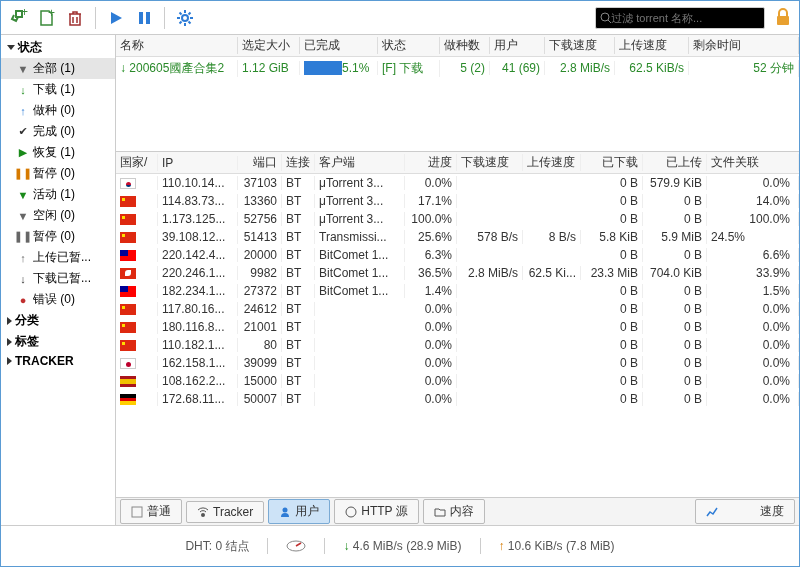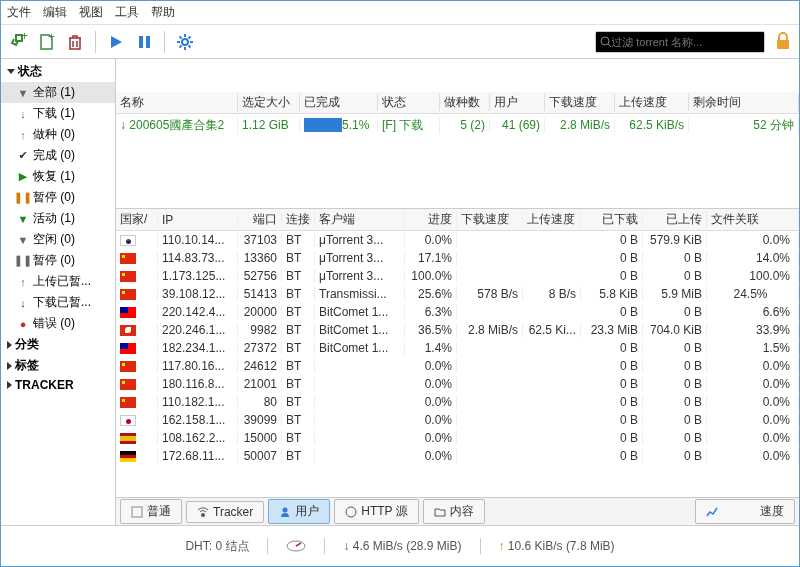--- a/index.html
+++ b/index.html
@@ -17,21 +17,21 @@
 .searchbox { margin-left: auto; display: flex; align-items: center; border: 1px solid #ccc; border-radius: 2px; width: 170px; height: 22px; padding: 0 4px; background:#000000; }
 .searchbox input { border: none; outline: none; width: 100%; font-size: 11px; color:#888; background:transparent;}
 .lockicon { width:18px; height:20px; margin-left:6px; }
 .body { flex: 1; display: flex; min-height: 0; }
 .sidebar { width: 115px; border-right: 1px solid #ccc; overflow-y: auto; padding: 2px 0; }
 .side-group { display: flex; align-items: center; padding: 2px 6px; font-weight: bold; cursor: pointer; }
 .side-item { display: flex; align-items: center; padding: 2px 6px 2px 16px; cursor: pointer; white-space: nowrap; overflow:hidden; }
 .side-item.sel { background: #e5e5e5; }
 .side-ico { width: 12px; display: inline-flex; justify-content: center; margin-right: 4px; font-size:11px; }
 .main { flex: 1; display: flex; flex-direction: column; min-width: 0; border-left:1px solid #ccc; margin-left:-1px;}
-.torrents { border-bottom: 1px solid #ccc; margin-top: 33px; }
+.torrents { border-bottom: 1px solid #ccc; }
 .thead, .trow { display: flex; align-items: center; height: 22px; }
 .thead { background: #f7f7f7; border-bottom: 1px solid #ddd; color:#333; }
 .thead .th, .trow .td { padding: 0 4px; overflow: hidden; white-space: nowrap; text-overflow: ellipsis; border-right: 1px solid #eee; }
 .thead .th { border-right: 1px solid #ddd; }
 .trow { color: #2a8a2a; }
 .trow .td.status { color: #2a8a2a; }
 .progress-cell { display:flex; align-items:center; gap:0; }
 .progress-bar { width:38px; height:14px; background:#2e7cd6; }
 .peers-wrap { flex:1; display:flex; flex-direction:column; min-height:0; }
 .peers { flex: 1; overflow-y: auto; min-height: 0; }
@@ -62,27 +62,20 @@
 .caret { display:inline-block; width:0; height:0; border-left:4px solid transparent; border-right:4px solid transparent; margin-right:3px;}
 .caret.down{ border-top:5px solid #333;}
 .caret.right{ border-left:5px solid #333; border-right:0; border-top:4px solid transparent; border-bottom:4px solid transparent;}
 svg { display:block; }
 </style>
 </head>
 <body>
 
 <div class="window">
 
-  <div class="menubar">
-    <span>文件</span>
-    <span>编辑</span>
-    <span>视图</span>
-    <span>工具</span>
-    <span>帮助</span>
-  </div>
 
   <div class="toolbar">
     <span class="toolbtn">
         <svg width="18" height="18">
           <path d="M6 2l6 0 0 6 -6 0z M4 6l-2 4 4 2 2-4" fill="none" stroke="#3a8a3a" stroke-width="2"></path>
           <text x="11" y="7" font-size="9" fill="#3a8a3a">+</text>
         </svg>
       </span>
     <span class="toolbtn">
         <svg width="18" height="18">
@@ -275,21 +268,21 @@
                 <div class="td" style="width:42px"><span class="flag cn"></span></div>
   <div class="td" style="width:80px">39.108.12...</div>
   <div class="td r" style="width:44px;text-align:right">51413</div>
   <div class="td" style="width:33px">BT</div>
   <div class="td" style="width:90px">Transmissi...</div>
   <div class="td r" style="width:52px;text-align:right">25.6%</div>
   <div class="td r" style="width:66px;text-align:right">578 B/s</div>
   <div class="td r" style="width:58px;text-align:right">8 B/s</div>
   <div class="td r" style="width:62px;text-align:right">5.8 KiB</div>
   <div class="td r" style="width:64px;text-align:right">5.9 MiB</div>
-  <div class="td r" style="flex:1;text-align:center;padding-right:8px">24.5%</div>
+  <div class="td r" style="flex:1;text-align:left;padding-right:8px">24.5%</div>
               </div>
               <div class="trow2">
                 <div class="td" style="width:42px"><span class="flag tw"></span></div>
   <div class="td" style="width:80px">220.142.4...</div>
   <div class="td r" style="width:44px;text-align:right">20000</div>
   <div class="td" style="width:33px">BT</div>
   <div class="td" style="width:90px">BitComet 1...</div>
   <div class="td r" style="width:52px;text-align:right">6.3%</div>
   <div class="td r" style="width:66px;text-align:right"></div>
   <div class="td r" style="width:58px;text-align:right"></div>

